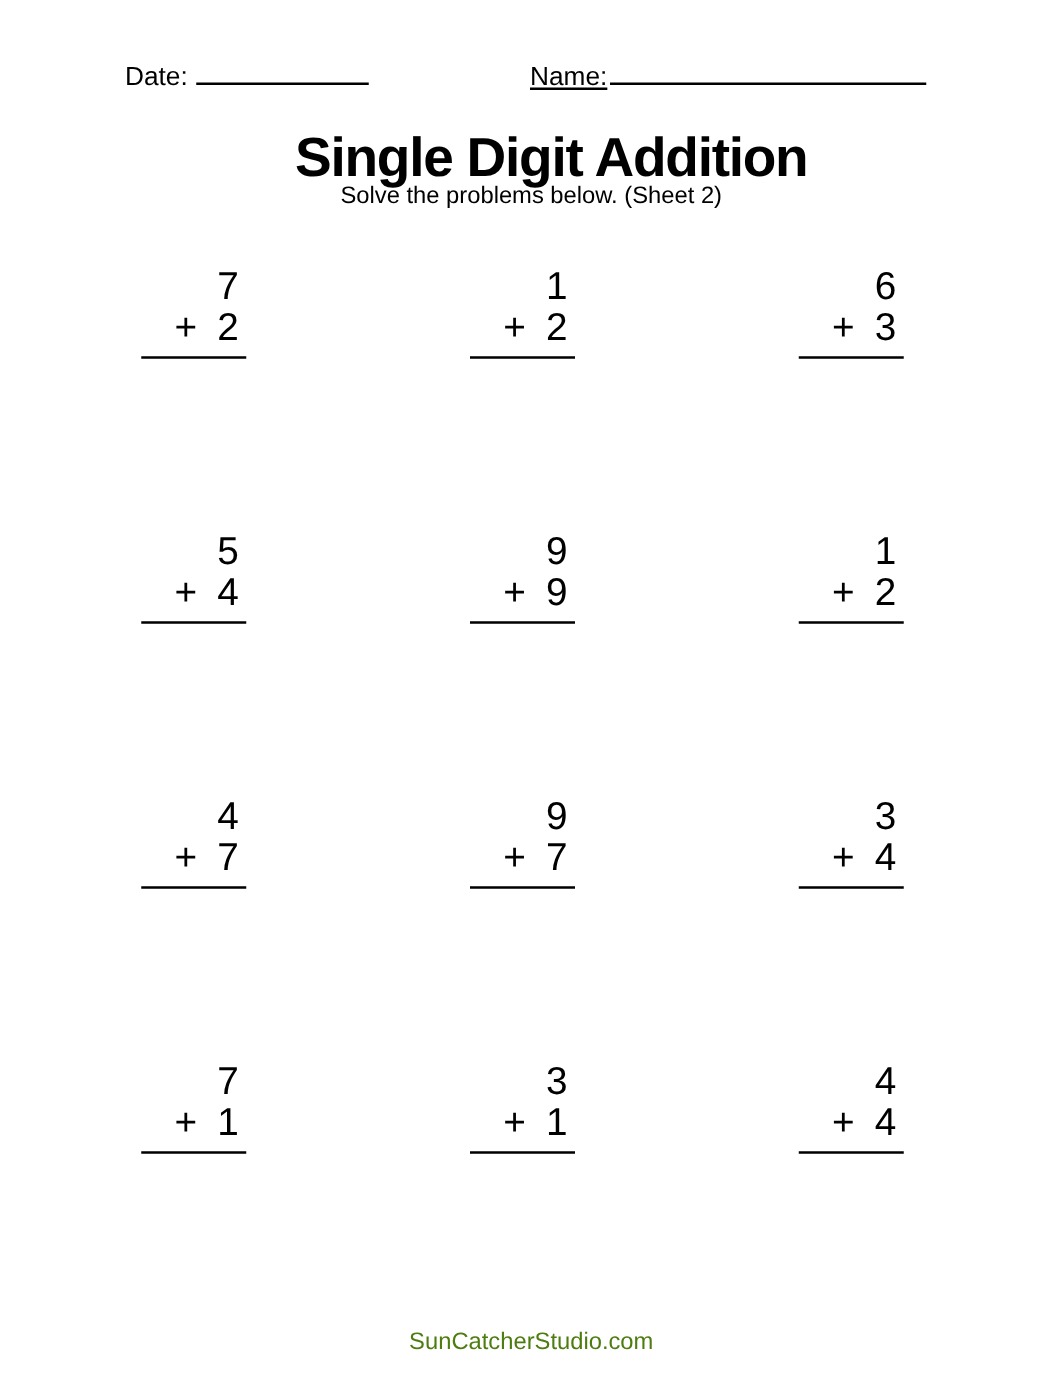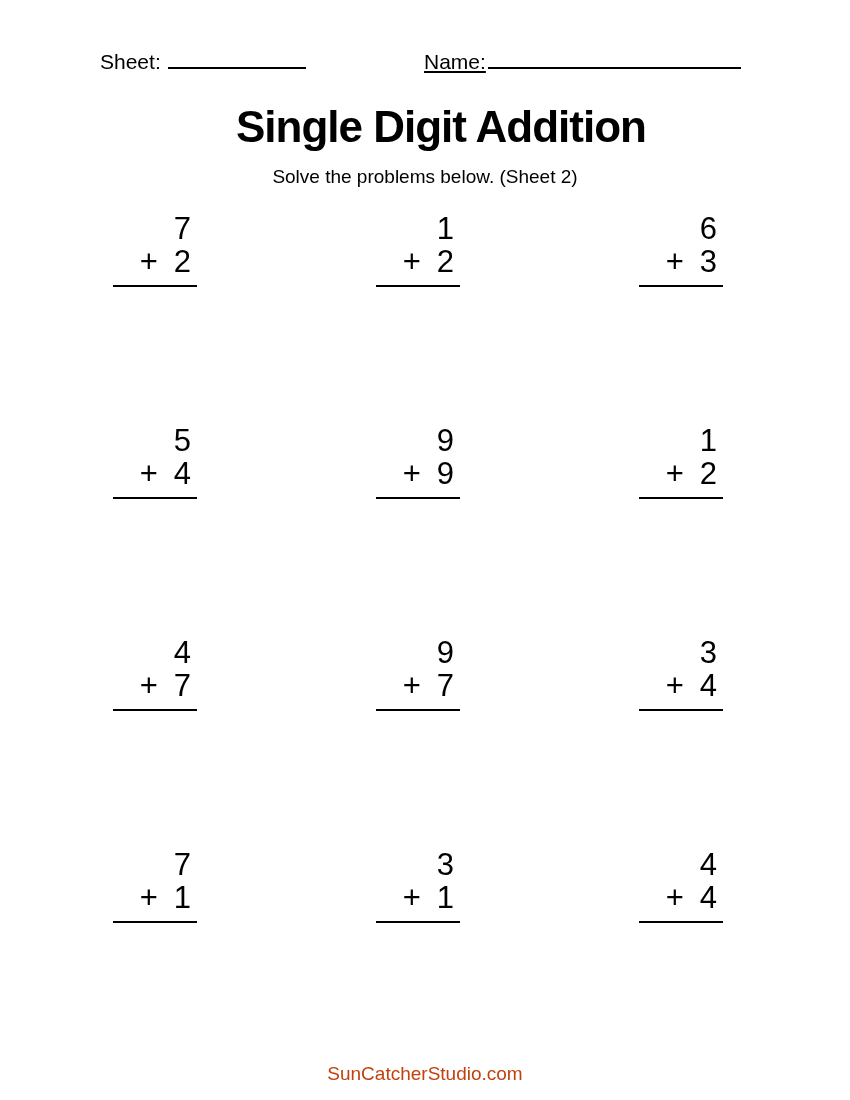--- a/index.html
+++ b/index.html
@@ -31,21 +31,20 @@
     position: absolute; top: 86px; left: 0; width: 100%;
     margin: 16px;
     text-align: center;
     font-size: 44px; font-weight: bold;
     letter-spacing: -1px;
   }
   .subtitle {
     position: absolute; top: 146px; left: 0; width: 100%;
     text-align: center;
     font-size: 19px;
-    margin-top: 20px;
   }
 
   
   .problems {
     position: absolute;
     left: 113px; top: 212px;
     width: 610px;
     display: grid;
     grid-template-columns: 84px 84px 84px;
     justify-content: space-between;
@@ -66,30 +65,30 @@
   .problem .rule {
     height: 2px;
     background: #000;
   }
 
   
   .footer {
     position: absolute; top: 1063px; left: 0; width: 100%;
     text-align: center;
     font-size: 19px;
-    color: #c2410c;
+    color: #4d7c0f;
   }
 </style>
 </head>
 <body>
 
 <div class="page">
 
   <div class="field-group field-date">
-    <span>Sheet:</span><span class="blank-line date-line"></span>
+    <span>Date:</span><span class="blank-line date-line"></span>
   </div>
 
   <div class="field-group field-name">
     <span>Name:</span><span class="blank-line name-line"></span>
   </div>
 
   <h1 class="title">Single Digit Addition</h1>
   <div class="subtitle">Solve the problems below. (Sheet 2)</div>
 
   <div class="problems">

